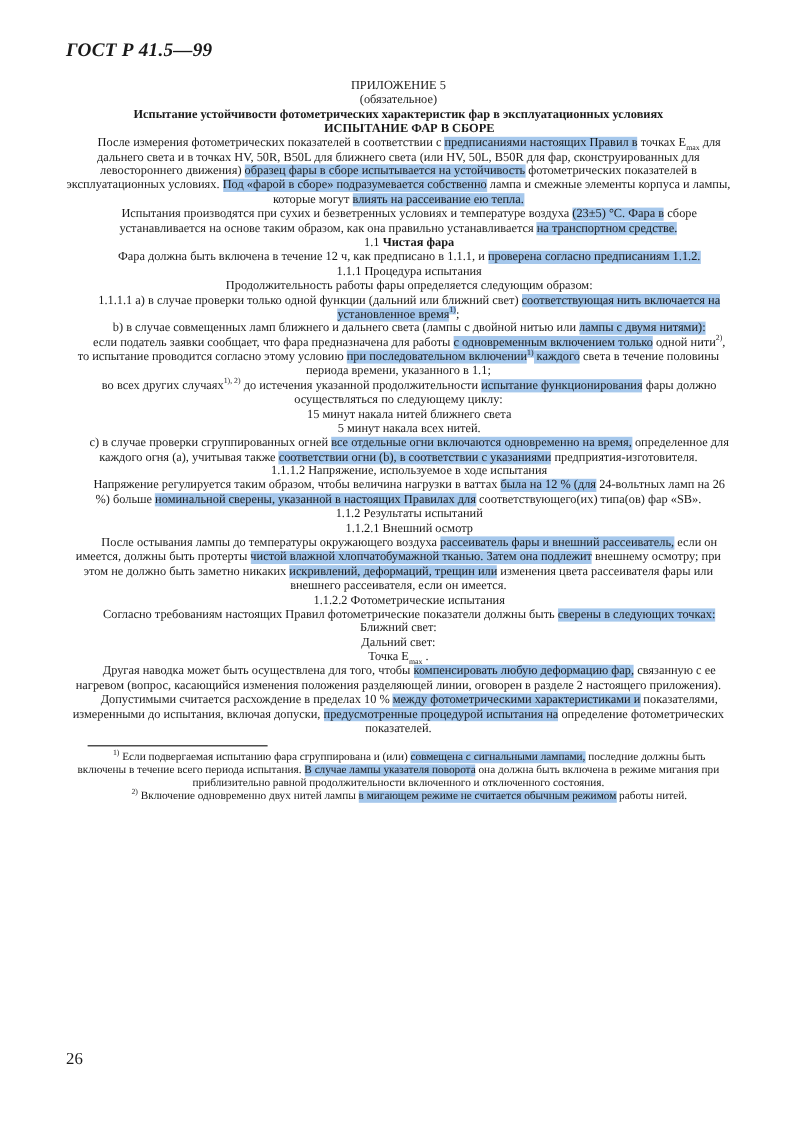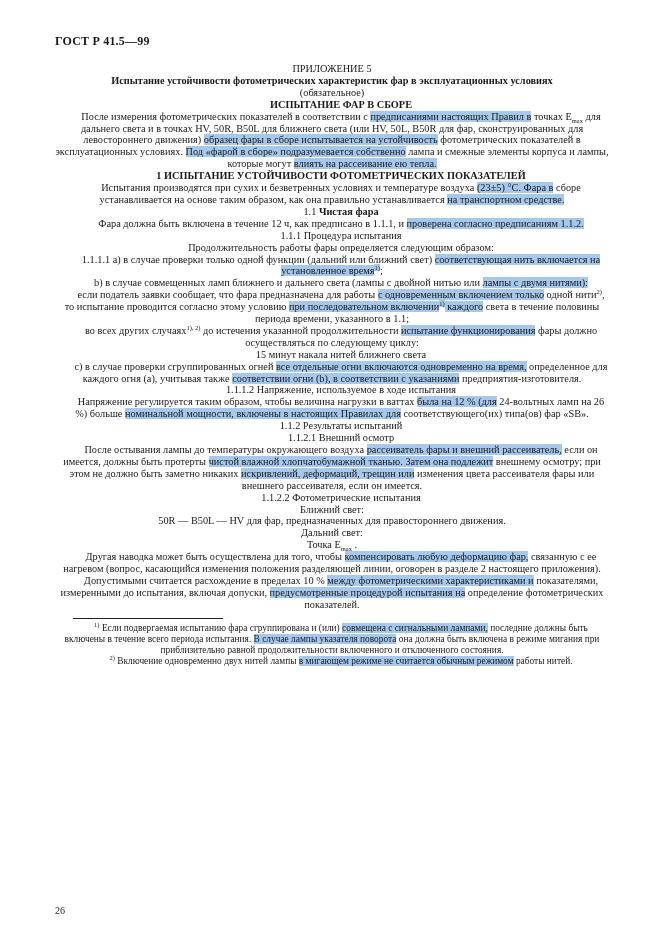--- a/index.html
+++ b/index.html
@@ -10,70 +10,70 @@
     font-family: "Liberation Serif", "DejaVu Serif", serif;
     color: #1a1a1a;
   }
   .page {
     position: relative;
     width: 661px; height: 936px;
     background: #ffffff;
     padding: 34px 52px 0 55px;
     overflow: hidden;
   }
-  .gost-header { font-weight: 700; font-size: 12px; letter-spacing: 0.2px; }
+  .gost-header { font-weight: 700; font-size: 16px; letter-spacing: 0.2px; font-style: italic; }
   .content { margin-top: 14px; font-size: 10.3px; line-height: 11.9px; }
   p.blk { margin: 0; text-align: center; }
   .ind { text-indent: 18px; }
   .just { text-align: justify; }
   .center { text-align: center; text-indent: 0; }
   .bold { font-weight: 700; }
   .mt-appendix { margin-top: 10px; }
   .mt-title { margin-top: 20px; margin-bottom: 10px; }
   .mt-h2 { margin-top: 2px; margin-bottom: 3px; }
   .mt-sec { margin-top: 7px; margin-bottom: 2px; }
   .hl { background: var(--hl, #a6c8ec); }
   sup { font-size: 6.5px; line-height: 0; vertical-align: super; }
   sub { font-size: 6.5px; line-height: 0; vertical-align: sub; }
   .footnotes { margin-top: 7px; }
   .fn-rule { width: 150px; border-top: 1px solid #222; margin: 2px 0 4px 18px; }
   .fn { font-size: 9.4px; line-height: 11.2px; }
-  .page-number { position: absolute; left: 55px; bottom: 20px; font-size: 10px; }
+  .page-number { position: absolute; left: 55px; bottom: 44px; font-size: 14px; }
 </style>
 </head>
 <body>
 
 <div class="page">
   <div class="gost-header">ГОСТ Р 41.5—99</div>
   <div class="content">
       <p class="blk center mt-appendix"><span>ПРИЛОЖЕНИЕ 5</span></p>
+      <p class="blk center"><span>(обязательное)</span></p>
       <p class="blk center bold mt-title"><span>Испытание устойчивости фотометрических характеристик фар в эксплуатационных условиях</span></p>
-      <p class="blk center"><span>(обязательное)</span></p>
       <p class="blk bold ind mt-h2"><span>ИСПЫТАНИЕ ФАР В СБОРЕ</span></p>
       <p class="blk ind just"><span>После измерения фотометрических показателей в соответствии с </span><span class="hl">предписаниями настоящих Правил в</span><span> точках E</span><sub>max</sub><span> для дальнего света и в точках HV, 50R, B50L для ближнего света (или HV, 50L, B50R для фар, сконструированных для левостороннего движения) </span><span class="hl">образец фары в сборе испытывается на устойчивость</span><span> фотометрических показателей в эксплуатационных условиях. </span><span class="hl">Под «фарой в сборе» подразумевается собственно</span><span> лампа и смежные элементы корпуса и лампы, которые могут </span><span class="hl">влиять на рассеивание ею тепла.</span></p>
-      <p class="blk bold ind mt-sec"><span>1 ИСПЫТАНИЕ УСТОЙЧИВОСТИ ФОТОМЕТРИЧЕСКИХ ПОКАЗАТЕЛЕЙ</span></p>
       <p class="blk ind just"><span>Испытания производятся при сухих и безветренных условиях и температуре воздуха </span><span class="hl">(23±5) °С. Фара в</span><span> сборе устанавливается на основе таким образом, как она правильно устанавливается </span><span class="hl">на транспортном средстве.</span></p>
       <p class="blk ind"><span>1.1 </span><span class="bold">Чистая фара</span></p>
       <p class="blk ind just"><span>Фара должна быть включена в течение 12 ч, как предписано в 1.1.1, и </span><span class="hl">проверена согласно предписаниям 1.1.2.</span></p>
       <p class="blk ind"><span>1.1.1 Процедура испытания</span></p>
       <p class="blk ind"><span>Продолжительность работы фары определяется следующим образом:</span></p>
       <p class="blk ind just"><span>1.1.1.1 a) в случае проверки только одной функции (дальний или ближний свет) </span><span class="hl">соответствующая нить включается на установленное время</span><sup class="hl">1)</sup><span>;</span></p>
       <p class="blk ind just"><span>b) в случае совмещенных ламп ближнего и дальнего света (лампы с двойной нитью или </span><span class="hl">лампы с двумя нитями):</span></p>
       <p class="blk ind just"><span>если податель заявки сообщает, что фара предназначена для работы </span><span class="hl">с одновременным включением только</span><span> одной нити</span><sup>2)</sup><span>, то испытание проводится согласно этому условию </span><span class="hl">при последовательном включении</span><sup class="hl">1)</sup><span class="hl"> каждого</span><span> света в течение половины периода времени, указанного в 1.1;</span></p>
       <p class="blk ind just"><span>во всех других случаях</span><sup>1), 2)</sup><span> до истечения указанной продолжительности </span><span class="hl">испытание функционирования</span><span> фары должно осуществляться по следующему циклу:</span></p>
       <p class="blk ind"><span>15 минут накала нитей ближнего света</span></p>
+      <p class="blk ind"><span>5 минут накала всех нитей.</span></p>
       <p class="blk ind just"><span>c) в случае проверки сгруппированных огней </span><span class="hl">все отдельные огни включаются одновременно на время,</span><span> определенное для каждого огня (a), учитывая также </span><span class="hl">соответствии огни (b), в соответствии с указаниями</span><span> предприятия-изготовителя.</span></p>
       <p class="blk ind"><span>1.1.1.2 Напряжение, используемое в ходе испытания</span></p>
-      <p class="blk ind just"><span>Напряжение регулируется таким образом, чтобы величина нагрузки в ваттах </span><span class="hl">была на 12 % (для</span><span> 24-вольтных ламп на 26 %) больше </span><span class="hl">номинальной мощности, включены в настоящих Правилах для</span><span> соответствующего(их) типа(ов) фар «SB».</span></p>
+      <p class="blk ind just"><span>Напряжение регулируется таким образом, чтобы величина нагрузки в ваттах </span><span class="hl">была на 12 % (для</span><span> 24-вольтных ламп на 26 %) больше </span><span class="hl">номинальной сверены, указанной в настоящих Правилах для</span><span> соответствующего(их) типа(ов) фар «SB».</span></p>
       <p class="blk ind"><span>1.1.2 Результаты испытаний</span></p>
       <p class="blk ind"><span>1.1.2.1 Внешний осмотр</span></p>
       <p class="blk ind just"><span>После остывания лампы до температуры окружающего воздуха </span><span class="hl">рассеиватель фары и внешний рассеиватель,</span><span> если он имеется, должны быть протерты </span><span class="hl">чистой влажной хлопчатобумажной тканью. Затем она подлежит</span><span> внешнему осмотру; при этом не должно быть заметно никаких </span><span class="hl">искривлений, деформаций, трещин или</span><span> изменения цвета рассеивателя фары или внешнего рассеивателя, если он имеется.</span></p>
       <p class="blk ind"><span>1.1.2.2 Фотометрические испытания</span></p>
+      <p class="blk ind just"><span>Согласно требованиям настоящих Правил фотометрические показатели должны быть </span><span class="hl">сверены в следующих точках:</span></p>
       <p class="blk"><span>Ближний свет:</span></p>
-      <p class="blk"><span>50R — B50L — HV для фар, предназначенных для правостороннего движения.</span></p>
       <p class="blk"><span>Дальний свет:</span></p>
       <p class="blk"><span>Точка E</span><sub>max</sub><span> .</span></p>
       <p class="blk ind just"><span>Другая наводка может быть осуществлена для того, чтобы </span><span class="hl">компенсировать любую деформацию фар,</span><span> связанную с ее нагревом (вопрос, касающийся изменения положения разделяющей линии, оговорен в разделе 2 настоящего приложения).</span></p>
       <p class="blk ind just"><span>Допустимыми считается расхождение в пределах 10 % </span><span class="hl">между фотометрическими характеристиками и</span><span> показателями, измеренными до испытания, включая допуски, </span><span class="hl">предусмотренные процедурой испытания на</span><span> определение фотометрических показателей.</span></p>
     </div>
   <div class="footnotes">
     <div class="fn-rule"></div>
     <div>
         <p class="blk fn ind just"><sup>1)</sup><span> Если подвергаемая испытанию фара сгруппирована и (или) </span><span class="hl">совмещена с сигнальными лампами,</span><span> последние должны быть включены в течение всего периода испытания. </span><span class="hl">В случае лампы указателя поворота</span><span> она должна быть включена в режиме мигания при приблизительно равной продолжительности включенного и отключенного состояния.</span></p>
         <p class="blk fn ind just"><sup>2)</sup><span> Включение одновременно двух нитей лампы </span><span class="hl">в мигающем режиме не считается обычным режимом</span><span> работы нитей.</span></p>

